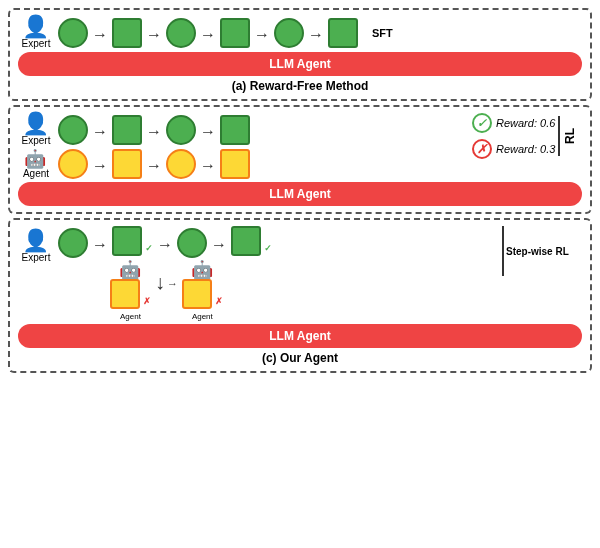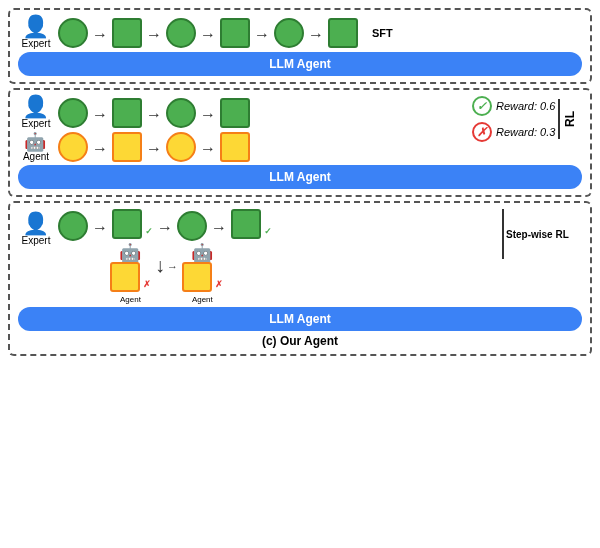--- a/index.html
+++ b/index.html
@@ -96,21 +96,21 @@
 
     
     .shape-row {
       display: flex;
       align-items: center;
       gap: 2px;
     }
 
     
     .llm-bar {
-      background: #3b82f6;
+      background: #ef4444;
       color: #fff;
       border-radius: 20px;
       text-align: center;
       padding: 5px 10px;
       font-weight: bold;
       font-size: 12px;
       width: 100%;
     }
 
     
@@ -267,20 +267,21 @@
           <span class="arrow">→</span>
           <div class="circle green"></div>
           <span class="arrow">→</span>
           <div class="square green"></div>
         </div>
         <span class="sft-label">SFT</span>
       </div>
 
       <div class="llm-bar">LLM Agent</div>
     </div>
+    <div class="section-title">(a) Reward-Free Method</div>
   </div>
 
   <div class="section">
     <div class="section-b-content">
       <div style="display:flex; gap:4px; align-items:flex-start;">
 
         <div style="display:flex;flex-direction:column;gap:3px;flex:1;">
 
           <div class="row-with-person">
             <div class="expert-col">

